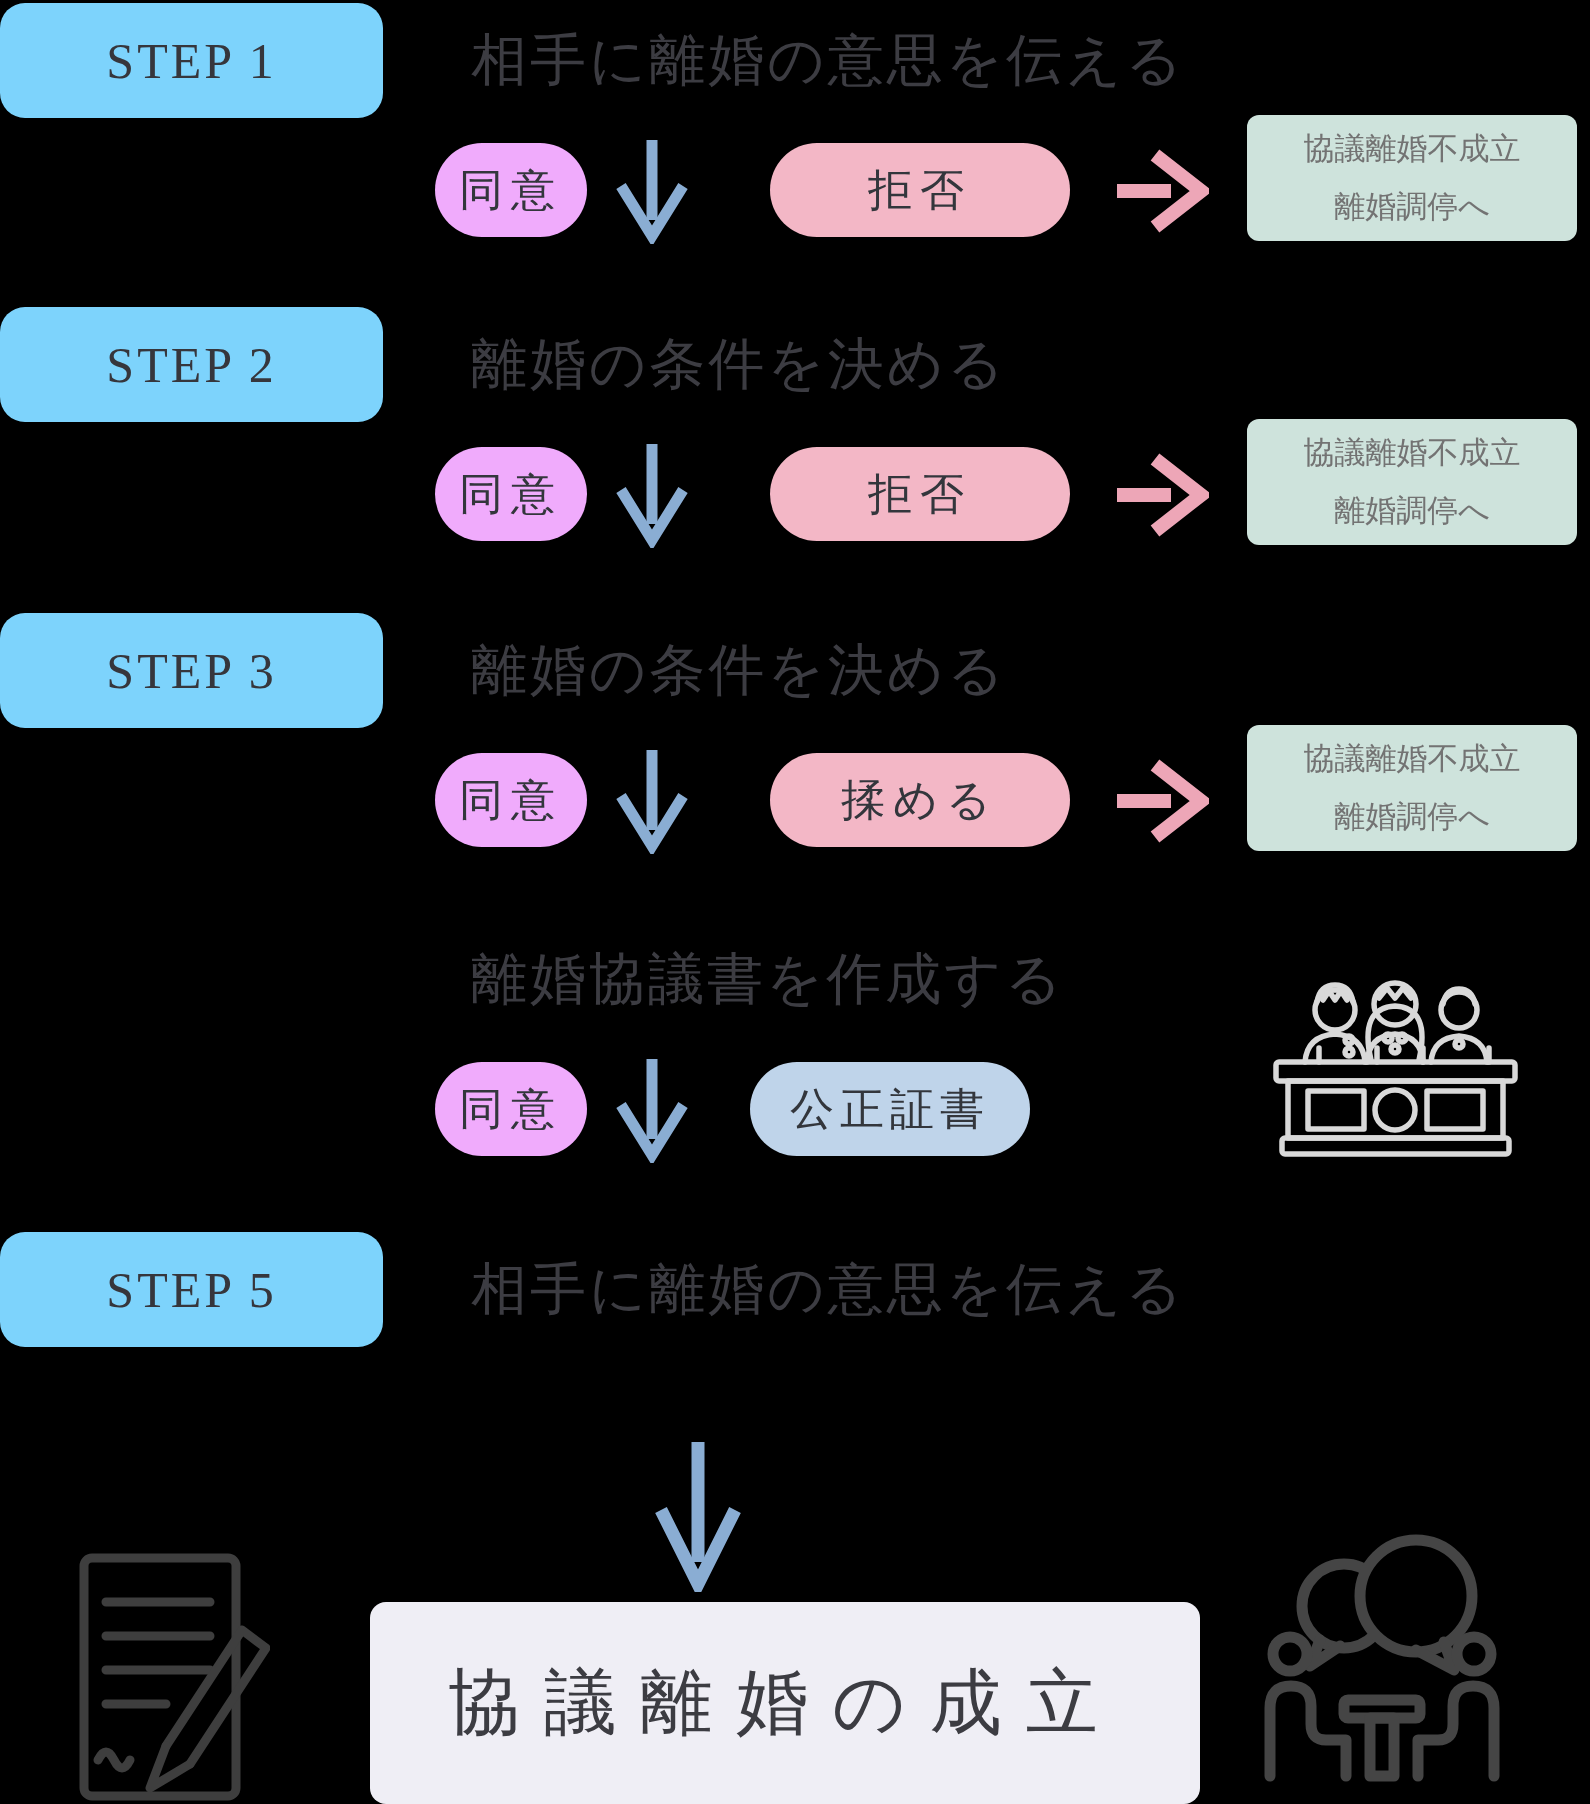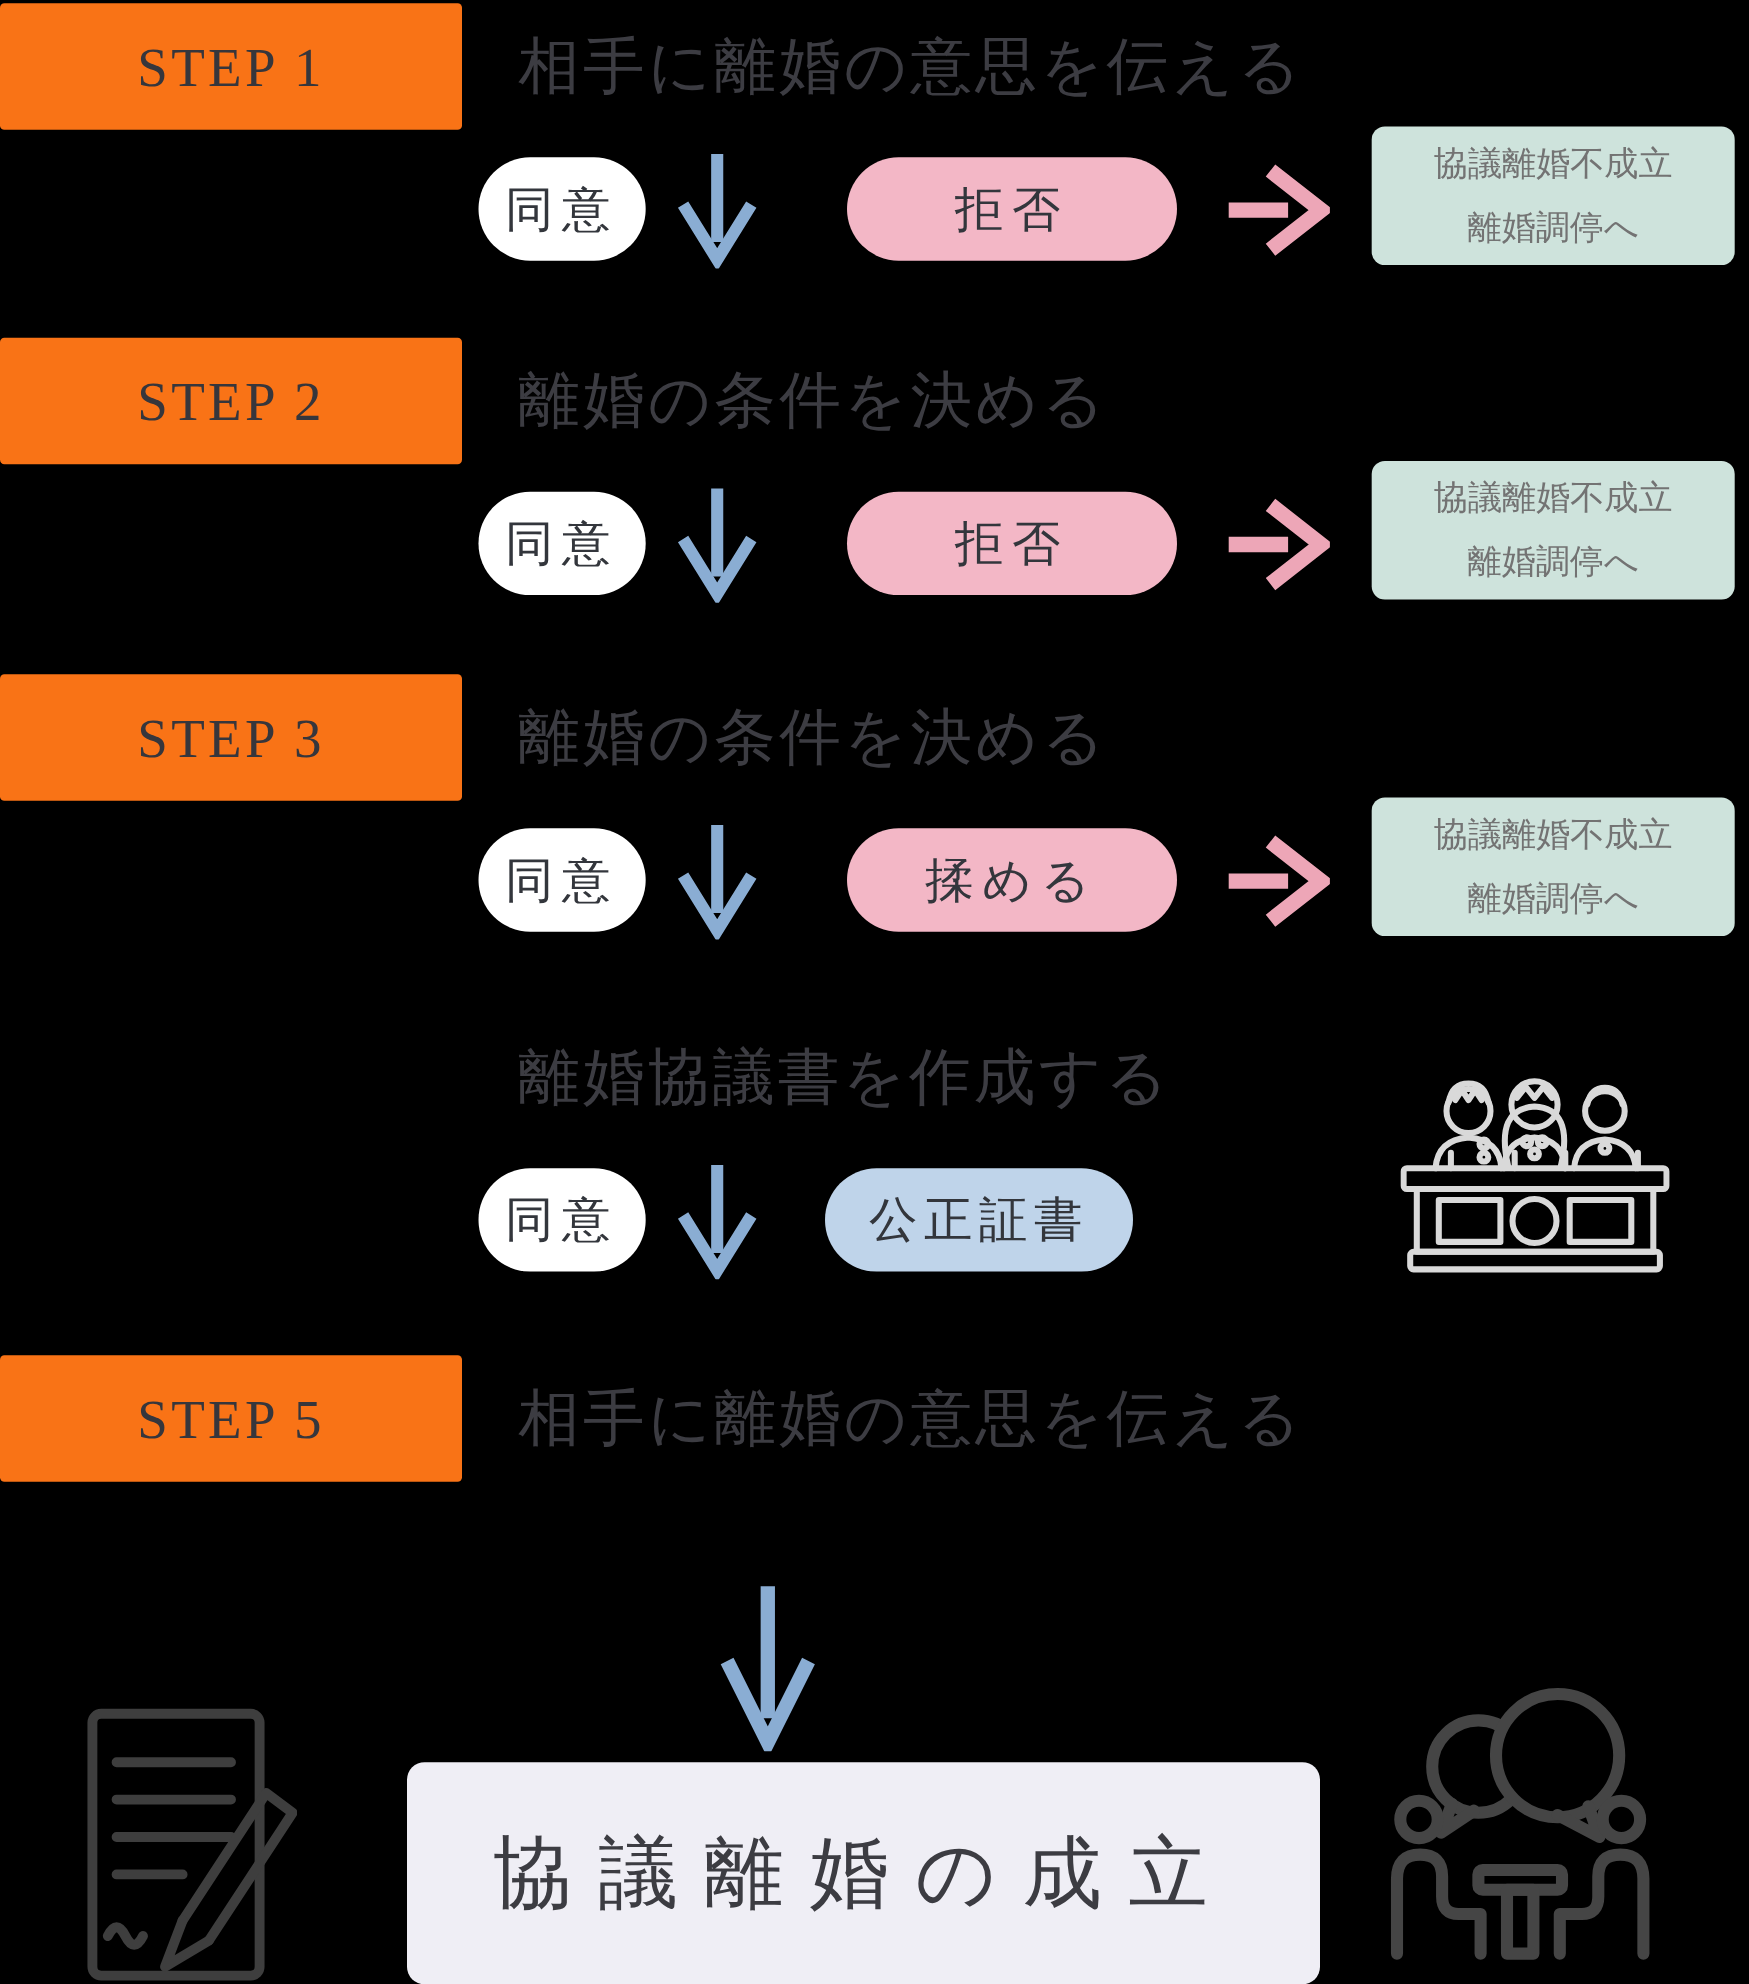--- a/index.html
+++ b/index.html
@@ -1,25 +1,25 @@
 <!DOCTYPE html>
 <html><head>
 <meta charset="utf-8">
 <style>
   html,body{margin:0;padding:0;background:#000;}
   #canvas{position:relative;width:1590px;height:1804px;background:#000;overflow:hidden;
           font-family:"Liberation Serif","DejaVu Serif",serif;}
-  .step-box{position:absolute;left:0;width:420px;height:115px;background:#f97316;
-            border-radius:4px;display:flex;align-items:center;justify-content:center;
+  .step-box{position:absolute;left:0;width:383px;height:115px;background:#7dd3fc;
+            border-radius:25px;display:flex;align-items:center;justify-content:center;
             font-size:50px;letter-spacing:3px;color:#36363c;}
   .row-title{position:absolute;left:447px;height:115px;display:flex;align-items:center;
              font-size:56px;letter-spacing:3px;color:#3c3c42;white-space:nowrap;margin-left:24px;}
   .pill{position:absolute;height:94px;border-radius:47px;display:flex;align-items:center;
         justify-content:center;font-size:44px;color:#33363c;letter-spacing:8px;}
-  .pill-blue{left:435px;width:152px;background:#ffffff;}
+  .pill-blue{left:435px;width:152px;background:#f0abfc;}
   .pill-pink{left:770px;width:300px;background:#f3b7c6;}
   .pill-notary{left:750px;width:280px;background:#bfd4ea;letter-spacing:6px;}
   .green-box{position:absolute;left:1247px;width:330px;height:126px;background:#cee3dc;
              border-radius:12px;display:flex;flex-direction:column;align-items:center;
              justify-content:center;font-family:"Liberation Sans","DejaVu Sans",sans-serif;
              font-size:31px;color:#737373;}
   .green-box div{line-height:58px;height:58px;}
   .arrow{position:absolute;}
   .final-box{position:absolute;left:370px;top:1602px;width:830px;height:202px;
              background:#efeef5;border-radius:16px;display:flex;align-items:center;

